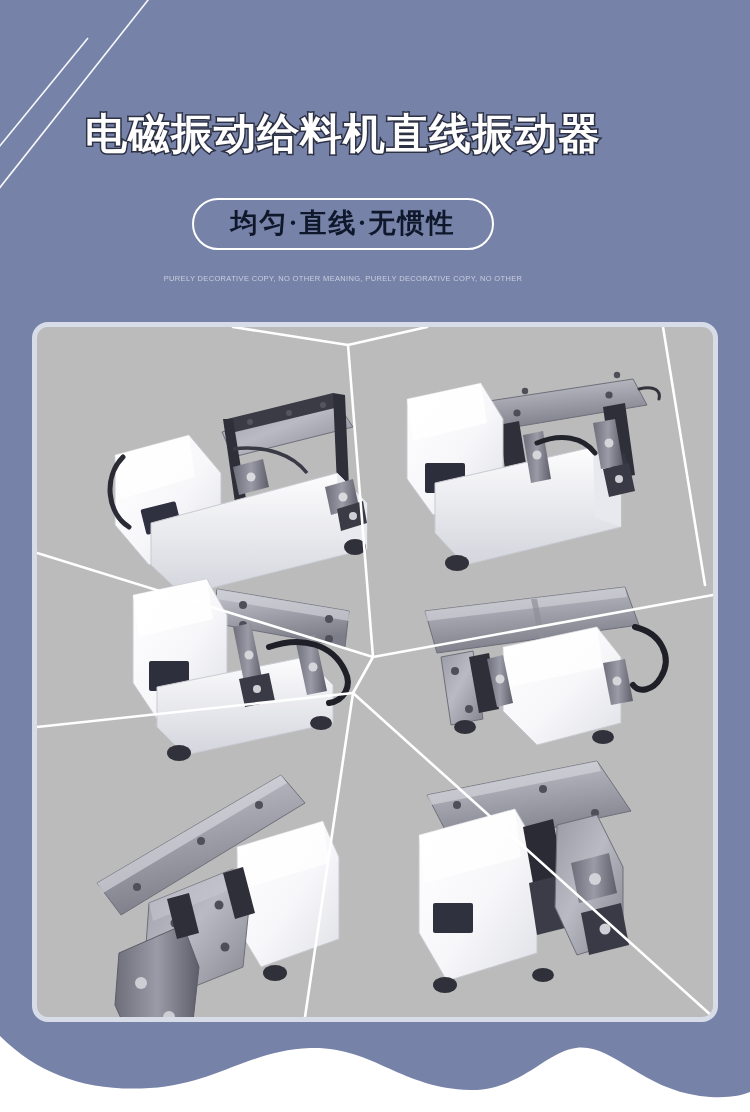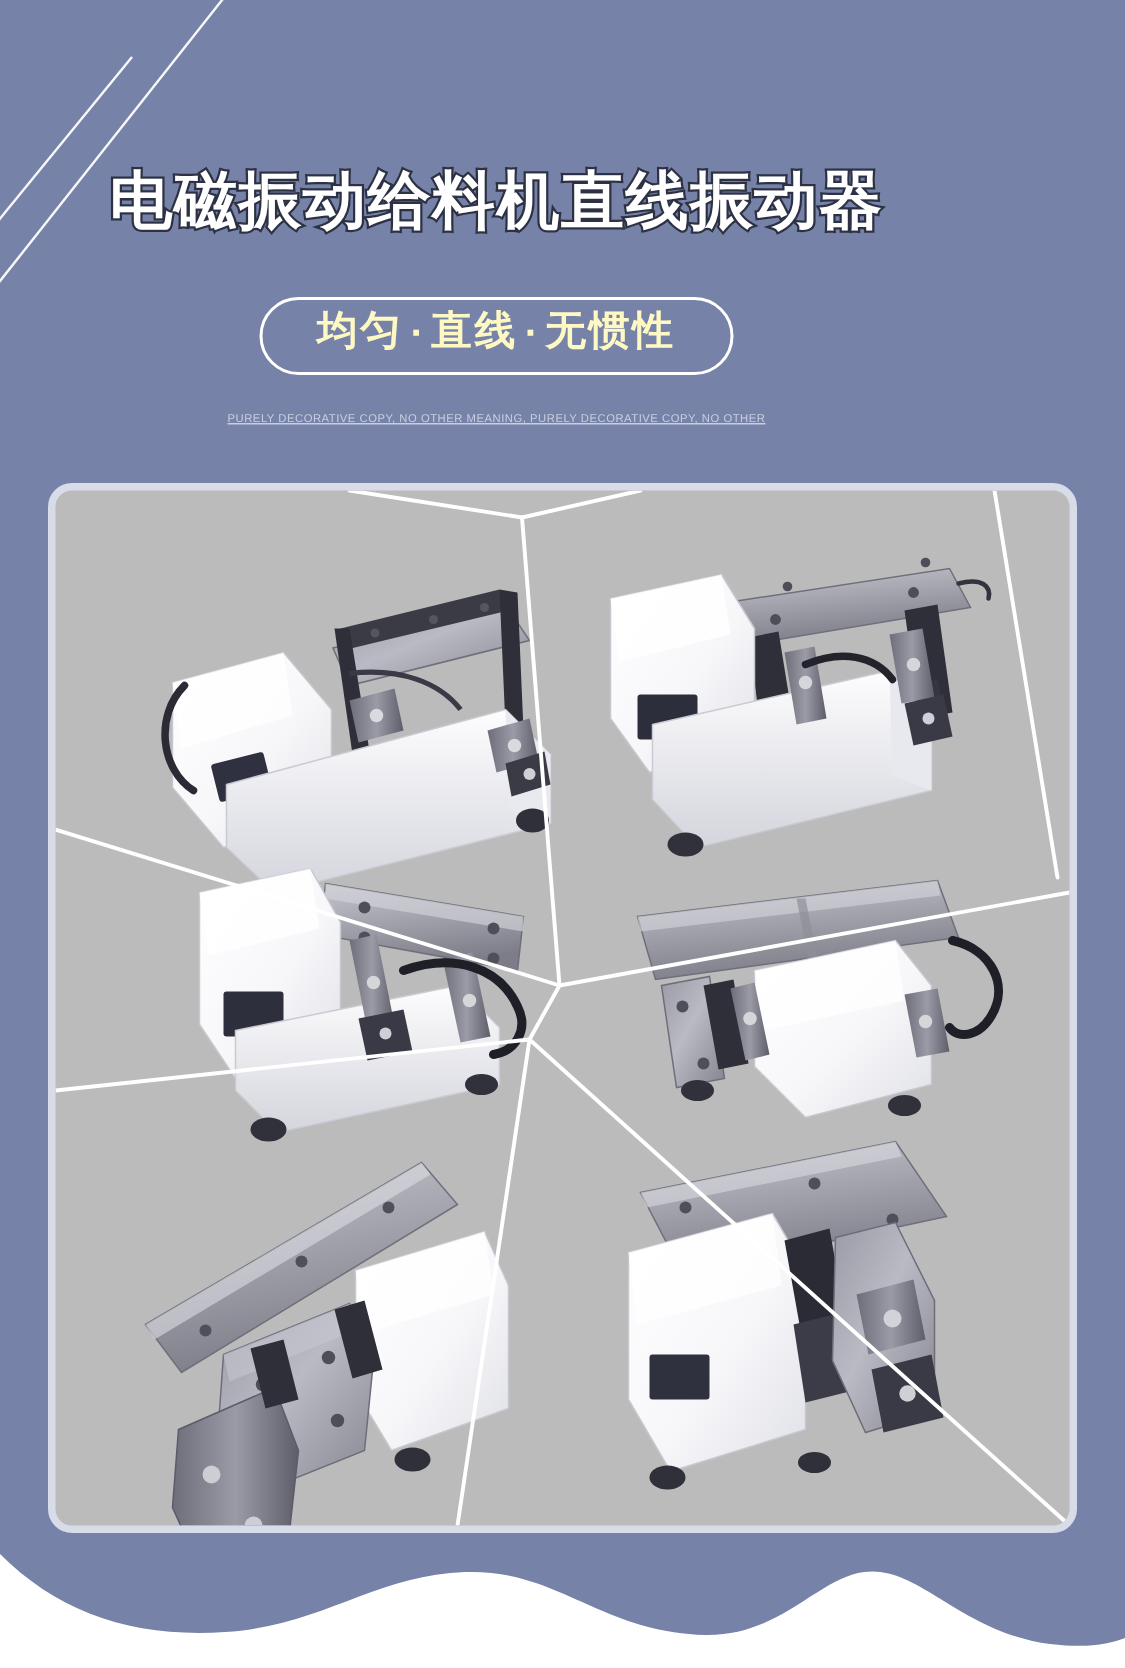--- a/index.html
+++ b/index.html
@@ -11,51 +11,50 @@
     position:relative;
   }
   
   #page{
     position:absolute;inset:0;width:750px;height:1112px;overflow:hidden;
     background:#7682a8;
   }
   
   .corner-lines{position:absolute;left:0;top:0;width:260px;height:200px;pointer-events:none;}
   
-  .header{position:absolute;left:0;top:0;width:662px;height:322px;}
+  .header{position:absolute;left:12px;top:0;width:662px;height:322px;}
   .title{
     position:absolute;left:0;right:0;top:108px;
     text-align:center;
     font-size:42px;line-height:52px;font-weight:bold;
     letter-spacing:1px;
     color:#ffffff;
     -webkit-text-stroke:3px #2c3144;
     paint-order:stroke fill;
     font-family:"DejaVu Sans","Liberation Sans",sans-serif;
     white-space:nowrap;
   }
   .badge-wrap{position:absolute;left:0;right:0;top:198px;text-align:center;}
   .badge{
     display:inline-block;
     border:2px solid #ffffff;
     border-radius:30px;
     padding:8px 36px 10px 36px;
-    color:#fef9c3;
+    color:#0f172a;
     font-size:27px;line-height:30px;font-weight:bold;letter-spacing:2px;
-    font-family:Liberation Mono, monospace;
+    font-family:Liberation Serif, serif;
     background:transparent;
   }
   .sub-copy{
     position:absolute;left:0;right:0;top:272px;
     text-align:center;
     color:#c9cfe0;
     font-size:7.5px;line-height:13px;
     letter-spacing:.35px;
     font-family:"Liberation Sans",sans-serif;
-    text-decoration:underline;
   }
   .sub-copy div{white-space:nowrap;}
   
   .photo-card{
     position:absolute;left:32px;top:322px;width:686px;height:700px;
     border-radius:16px;
     background:#bbbbbb;
     border:5px solid #d8dce9;
     box-sizing:border-box;
     overflow:hidden;

